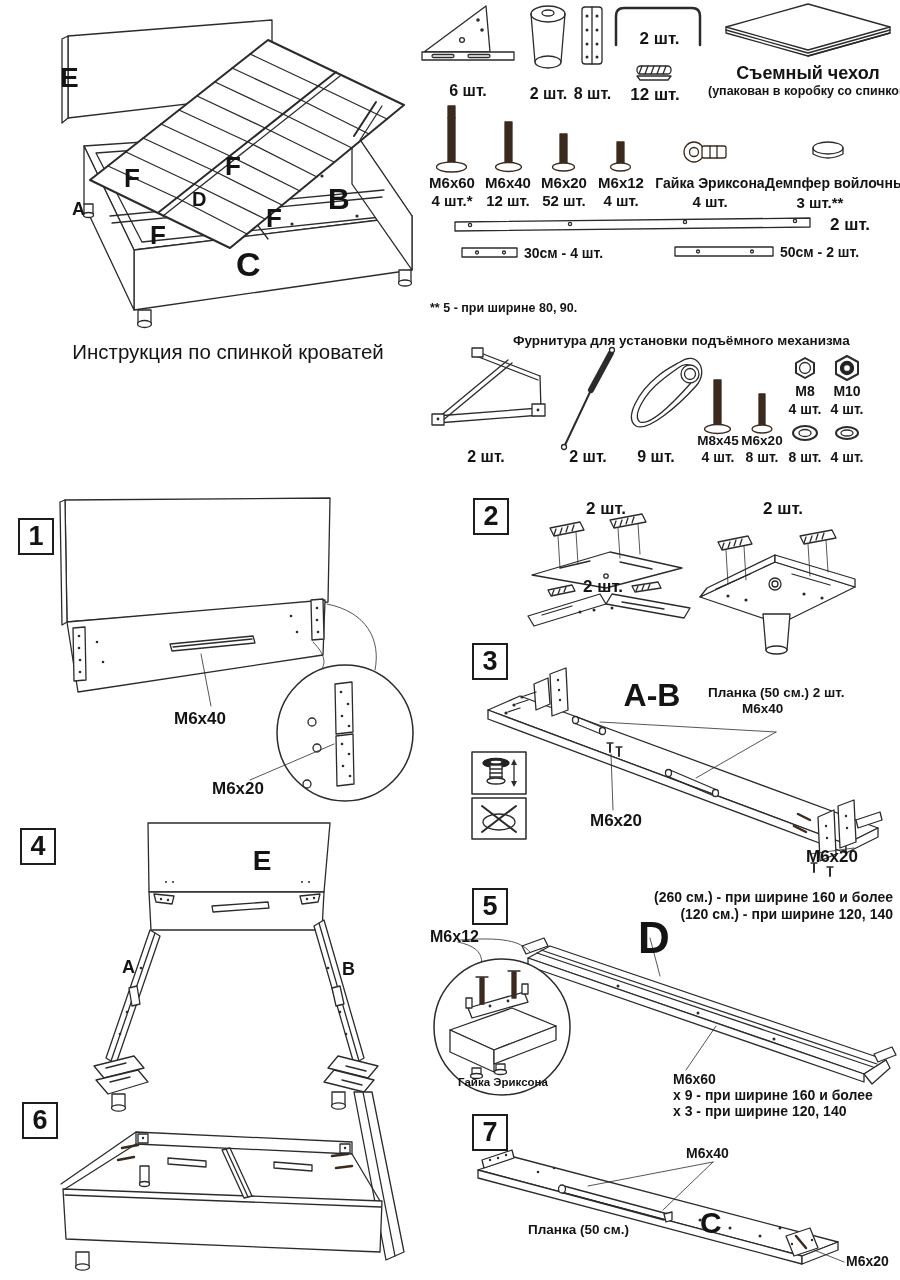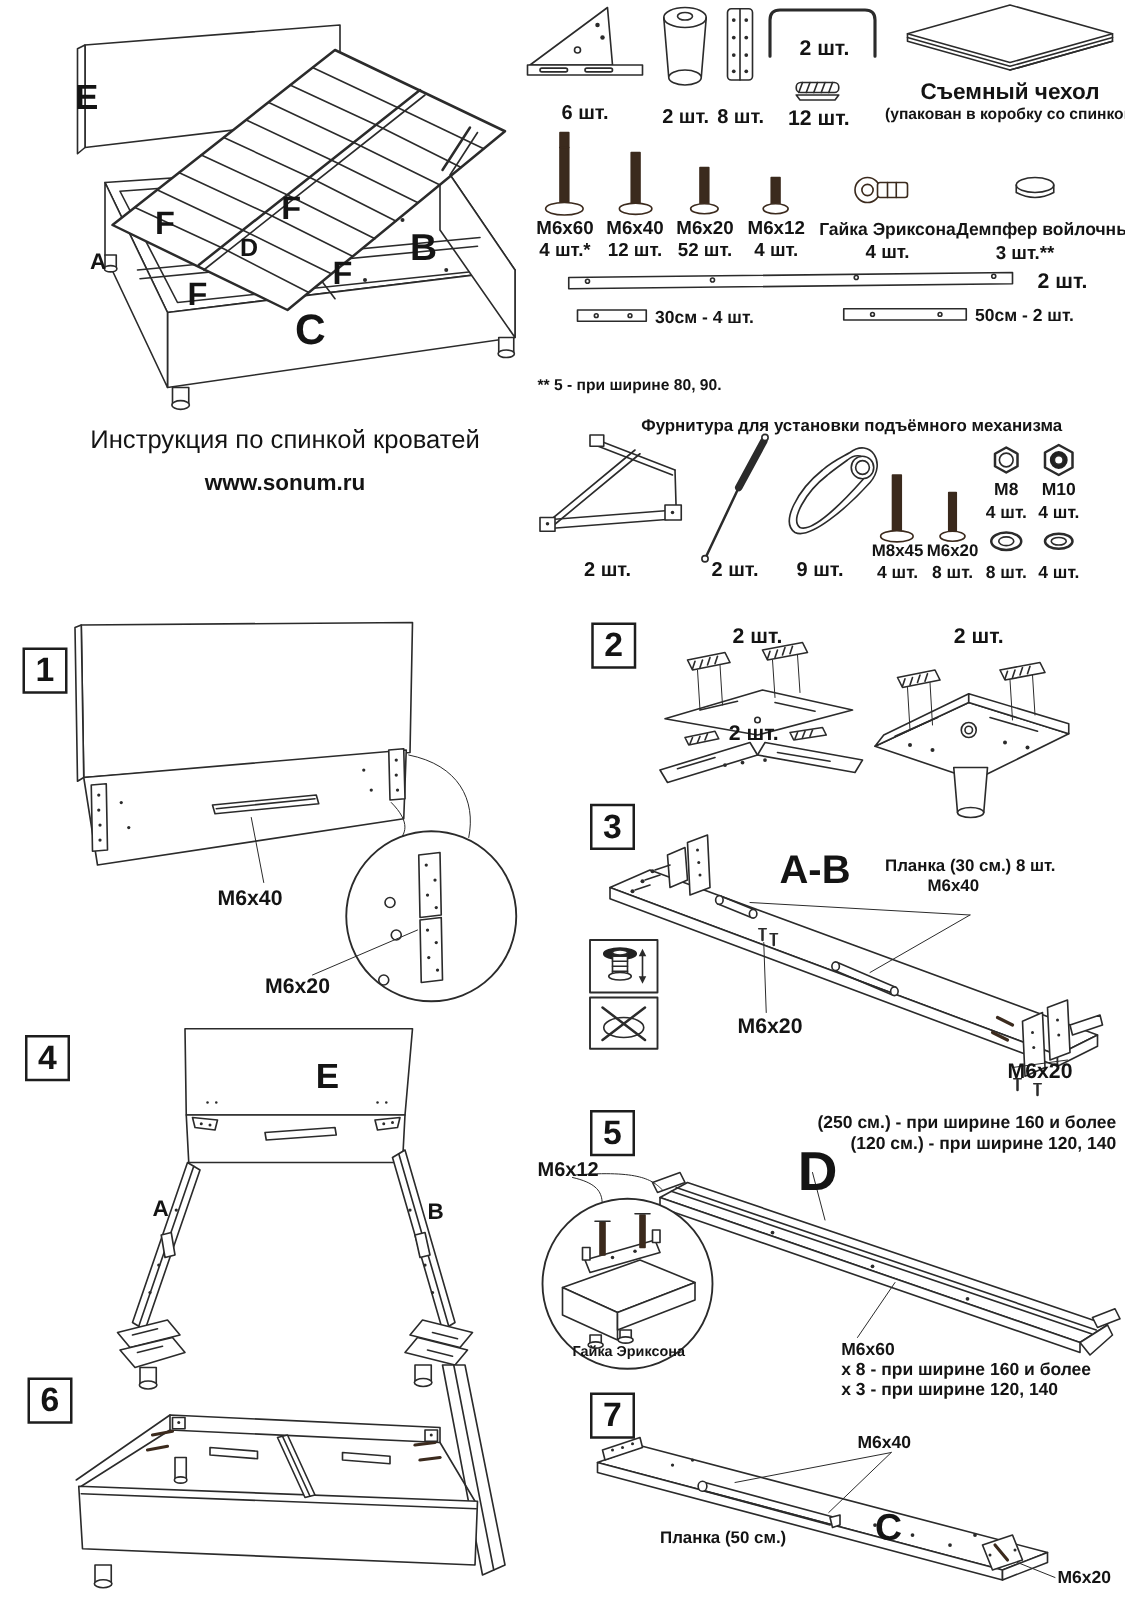--- a/index.html
+++ b/index.html
@@ -98,21 +98,20 @@
   <div class="lbl s20" style="left:170px;top:180px">D</div>
   <div class="lbl s26" style="left:128px;top:213px">F</div>
   <div class="lbl s26" style="left:244px;top:196px">F</div>
   <div class="lbl s18" style="left:50px;top:192px">A</div>
   <div class="lbl s30" style="left:306px;top:174px">B</div>
   <div class="lbl s34" style="left:214px;top:238px">C</div>
 </div>
 
 <div class="title-block">
   <div class="title-line">Инструкция по спинкой кроватей</div>
-  <div class="site">www.sonum.ru</div>
 </div>
 
 <div class="fig" style="left:420px;top:0;width:480px;height:330px">
   <svg width="480" height="330" viewBox="0 0 480 330">
 
     <g>
       <polygon class="f" points="4,52 66,6 70,52"></polygon>
       <polygon class="f" points="2,52 94,52 94,60 2,60"></polygon>
       <rect x="12" y="54.5" width="22" height="3" rx="1.5"></rect>
         <rect x="48" y="54.5" width="22" height="3" rx="1.5"></rect>
@@ -519,21 +518,21 @@
         <polygon class="dot" points="56,155 53,149 59,149"></polygon>
     </g>
     <g>
       <rect class="f" style="stroke-width:1.5" x="14" y="166" width="54" height="41"></rect>
       <ellipse cx="41" cy="190" rx="16" ry="8"></ellipse>
       <line class="w2" x1="24" y1="174" x2="58" y2="200"></line>
         <line class="w2" x1="58" y1="174" x2="24" y2="200"></line>
     </g>
   </svg>
   <div class="lbl s32 ctr" style="left:152px;top:46px;width:84px">А-В</div>
-  <div class="lbl s13" style="left:250px;top:54px">Планка (30 см.)  8 шт.</div>
+  <div class="lbl s13" style="left:250px;top:54px">Планка (50 см.)  2 шт.</div>
   <div class="lbl s13" style="left:284px;top:70px">M6x40</div>
   <div class="lbl s17" style="left:132px;top:180px">M6x20</div>
   <div class="lbl s17" style="left:348px;top:216px">M6x20</div>
 </div>
 
 <div class="fig" style="left:16px;top:818px;width:424px;height:282px">
   <div class="stepbox" style="left:4px;top:10px">4</div>
   <svg width="424" height="282" viewBox="0 0 424 282">
     <polygon class="f" points="132,5 314,5 308,74 133,74"></polygon>
     <polygon class="f" points="133,74 308,74 306,112 135,112"></polygon>
@@ -630,27 +629,27 @@
       <rect class="bn" x="52" y="98" width="4" height="26"></rect>
         <line x1="48" y1="97" x2="60" y2="97"></line>
       <rect class="bn" x="84" y="92" width="4" height="26"></rect>
         <line x1="80" y1="91" x2="92" y2="91"></line>
       <rect class="f" x="44" y="188" width="9" height="7"></rect>
         <ellipse class="f" cx="48.5" cy="196" rx="6" ry="2.5"></ellipse>
       <rect class="f" x="68" y="184" width="9" height="7"></rect>
         <ellipse class="f" cx="72.5" cy="192" rx="6" ry="2.5"></ellipse>
     </g>
   </svg>
-  <div class="lbl s14 rt" style="left:180px;top:10px;width:285px">(250 см.) - при ширине 160 и более</div>
+  <div class="lbl s14 rt" style="left:180px;top:10px;width:285px">(260 см.) - при ширине 160 и более</div>
   <div class="lbl s14 rt" style="left:180px;top:27px;width:285px">(120 см.) - при ширине 120, 140</div>
   <div class="lbl s44 ctr" style="left:196px;top:34px;width:60px">D</div>
   <div class="lbl s16" style="left:2px;top:48px">M6x12</div>
   <div class="lbl s11 ctr" style="left:30px;top:196px;width:90px">Гайка Эриксона</div>
   <div class="lbl s14" style="left:245px;top:192px">M6x60</div>
-  <div class="lbl s14" style="left:245px;top:208px">х 8 - при ширине 160 и более</div>
+  <div class="lbl s14" style="left:245px;top:208px">х 9 - при ширине 160 и более</div>
   <div class="lbl s14" style="left:245px;top:224px">х 3 - при ширине 120, 140</div>
 </div>
 
 <div class="fig" style="left:16px;top:1092px;width:424px;height:188px">
   <div class="stepbox" style="left:6px;top:10px">6</div>
   <svg width="424" height="188" viewBox="0 0 424 188">
     <polygon class="f" points="338,0 356,0 388,160 370,168"></polygon>
     <line x1="347" y1="0" x2="379" y2="164"></line>
     <polygon class="f" points="120,40 336,50 336,62 120,52"></polygon>
     <line x1="120" y1="52" x2="49" y2="97"></line>

